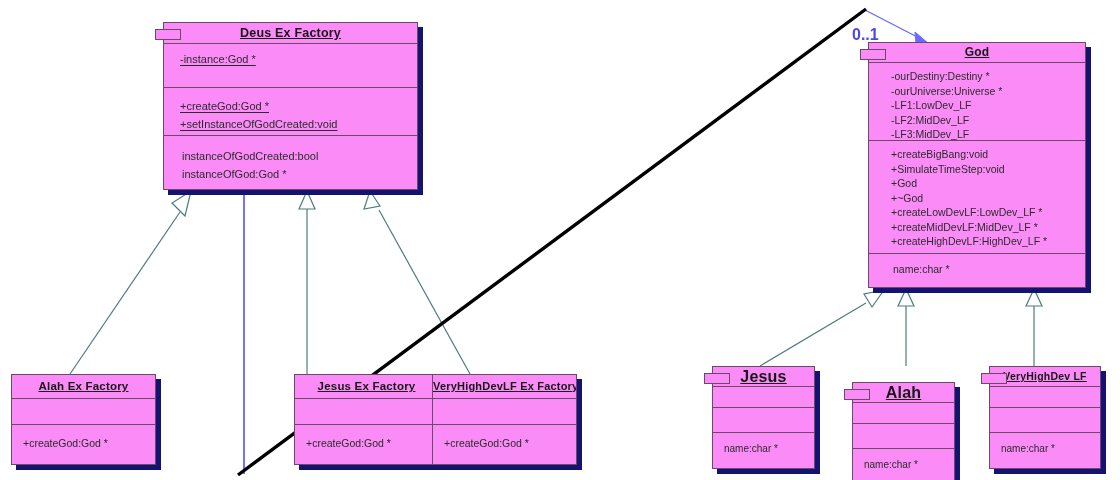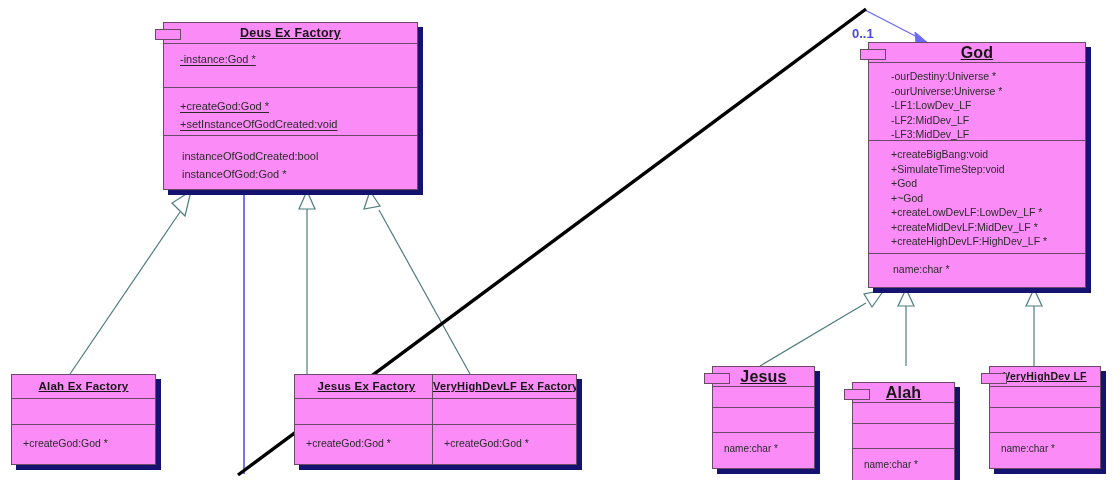--- a/index.html
+++ b/index.html
@@ -52,21 +52,21 @@
   
   #deus{ left:163px; top:22px; width:255px; height:168px; font-size:11px; }
   #deus .title{ height:20px; line-height:20px; font-size:12.5px; }
   #deus .s1{ height:44px; padding:6px 0 0 16px; }
   #deus .s2{ height:48px; padding:9px 0 0 16px; }
   #deus .s3{ height:54px; padding:11px 0 0 18px; }
   #deus .row{ line-height:18px; }
 
   
   #god{ left:868px; top:42px; width:218px; height:246px; font-size:10.5px; }
-  #god .title{ height:19px; line-height:19px; font-size:16px; }
+  #god .title{ height:19px; line-height:19px; font-size:12px; }
   #god .s1{ height:78px; padding:6px 0 0 22px; }
   #god .s2{ height:113px; padding:6px 0 0 22px; }
   #god .s3{ height:34px; padding:8px 0 0 24px; }
   #god .row{ line-height:14.5px; }
 
   
   .fac{ width:145px; height:91px; font-size:10.5px; }
   .fac .title{ height:23px; line-height:23px; font-size:11.5px; }
   .fac .s1{ height:26px; }
   .fac .s2{ height:40px; padding:11px 0 0 11px; }
@@ -86,21 +86,21 @@
   #jesus{ left:712px; top:366px; }
   #alah{ left:852px; top:366px;margin-top:16px; }
   #vhdev{ left:989px; top:366px; }
   #vhdev{ width:112px; }
   #vhdev .title{ font-size:10.5px; }
 
   
   .mult{
     position:absolute;
     color:#4a4ae0;
-    font-size:13px;
+    font-size:16px;
     font-weight:bold;
     z-index:7;
     white-space:nowrap;
   }
   #mult01{ left:852px; top:26px; }
 </style>
 </head>
 <body>
 
 <div id="stage">
@@ -159,21 +159,21 @@
     <div class="sect s3">
       <div class="row">instanceOfGodCreated:bool</div>
       <div class="row">instanceOfGod:God *</div>
     </div>
   </div>
 
   <div class="uml" id="god">
     <div class="tab"></div>
     <div class="title">God</div>
     <div class="sect s1">
-      <div class="row">-ourDestiny:Universe *</div>
+      <div class="row">-ourDestiny:Destiny *</div>
       <div class="row">-ourUniverse:Universe *</div>
       <div class="row">-LF1:LowDev_LF</div>
       <div class="row">-LF2:MidDev_LF</div>
       <div class="row">-LF3:MidDev_LF</div>
     </div>
     <div class="sect s2">
       <div class="row">+createBigBang:void</div>
       <div class="row">+SimulateTimeStep:void</div>
       <div class="row">+God</div>
       <div class="row">+~God</div>

